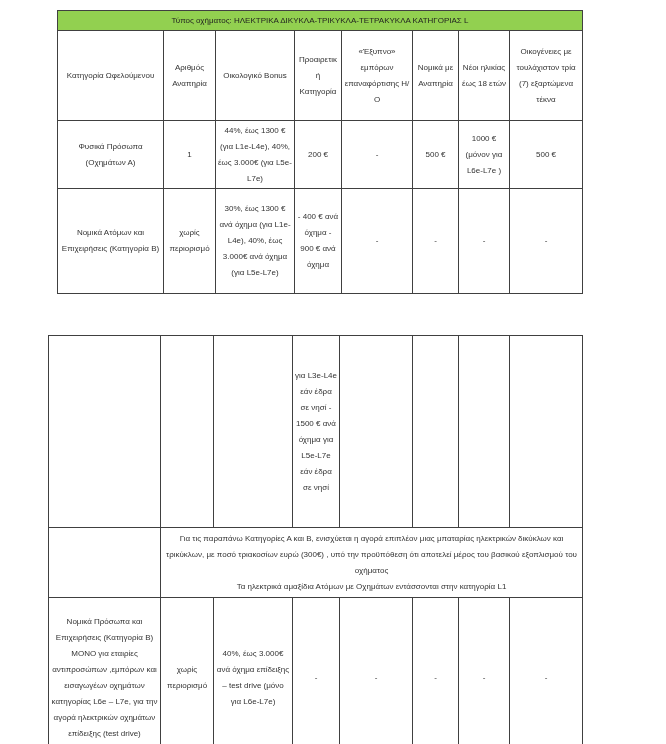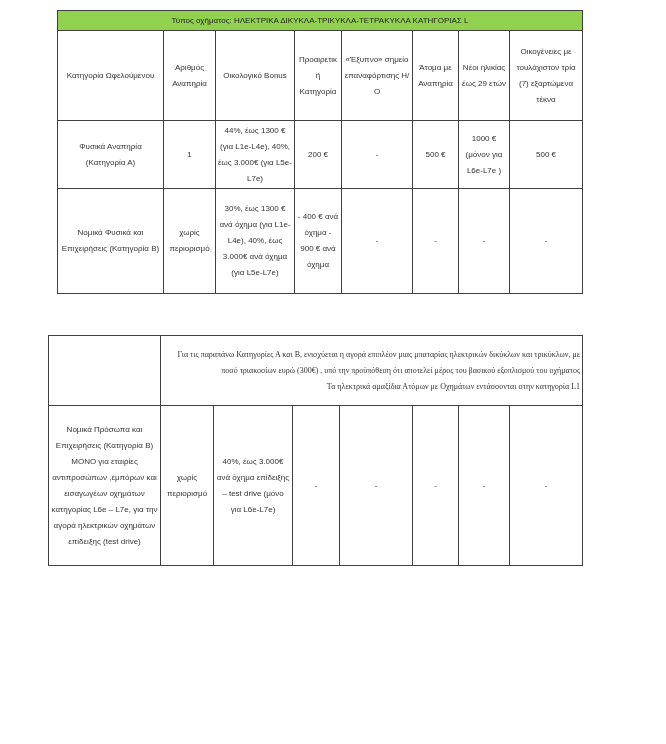--- a/index.html
+++ b/index.html
@@ -39,21 +39,21 @@
   tr.row-cont  { height: 192px; }
   tr.row-note  { height: 70px; }
   tr.row-last  { height: 160px; }
   th.title-cell {
     background: #92d050;
     font-weight: bold;
     color: #1f1f1f;
     font-size: 8px;
   }
   td.cell-top { vertical-align: top; padding-top: 3px; }
-  .note-line { text-align: right; margin: 0 0 0 0; font-family: Liberation Serif, serif; }
+  .note-line { text-align: center; margin: 0 0 0 0; }
 </style>
 </head>
 <body>
 
 <div class="page">
 
   <table class="doc-table t1">
     <colgroup>
       <col style="width:106px">
         <col style="width:52px">
@@ -66,37 +66,37 @@
     </colgroup>
     <tbody>
       <tr class="row-title">
         <th class="title-cell" colspan="8">Τύπος οχήματος: ΗΛΕΚΤΡΙΚΑ ΔΙΚΥΚΛΑ-ΤΡΙΚΥΚΛΑ-ΤΕΤΡΑΚΥΚΛΑ ΚΑΤΗΓΟΡΙΑΣ L</th>
       </tr>
       <tr class="row-head">
         <th>Κατηγορία Ωφελούμενου</th>
         <th>Αριθμός Αναπηρία</th>
         <th>Οικολογικό Bonus</th>
         <th>Προαιρετική Κατηγορία</th>
-        <th>«Έξυπνο» σημείο επαναφόρτισης Η/Ο</th>
-        <th>Άτομα με Αναπηρία</th>
-        <th>Νέοι ηλικίας έως 29 ετών</th>
+        <th>«Έξυπνο» εμπόρων επαναφόρτισης Η/Ο</th>
+        <th>Νομικά με Αναπηρία</th>
+        <th>Νέοι ηλικίας έως 18 ετών</th>
         <th>Οικογένειες με τουλάχιστον τρία (7) εξαρτώμενα τέκνα</th>
       </tr>
       <tr class="row-a">
-        <td>Φυσικά Αναπηρία (Κατηγορία Α)</td>
+        <td>Φυσικά Πρόσωπα (Οχημάτων Α)</td>
         <td>1</td>
         <td>44%, έως 1300 € (για L1e-L4e), 40%, έως 3.000€ (για L5e-L7e)</td>
         <td>200 €</td>
         <td>-</td>
         <td>500 €</td>
         <td>1000 € (μόνον για L6e-L7e )</td>
         <td>500 €</td>
       </tr>
       <tr class="row-b">
-        <td>Νομικά Φυσικά και Επιχειρήσεις (Κατηγορία Β)</td>
+        <td>Νομικά Ατόμων και Επιχειρήσεις (Κατηγορία Β)</td>
         <td>χωρίς περιορισμό</td>
         <td>30%, έως 1300 € ανά όχημα (για L1e-L4e), 40%, έως 3.000€ ανά όχημα (για L5e-L7e)</td>
         <td>- 400 € ανά όχημα - 900 € ανά όχημα</td>
         <td>-</td>
         <td>-</td>
         <td>-</td>
         <td>-</td>
       </tr>
     </tbody>
   </table>
@@ -106,20 +106,30 @@
       <col style="width:112px">
         <col style="width:53px">
         <col style="width:79px">
         <col style="width:47px">
       <col style="width:73px">
         <col style="width:46px">
         <col style="width:51px">
         <col style="width:73px">
     </colgroup>
     <tbody>
+      <tr class="row-cont">
+        <td></td>
+        <td></td>
+        <td></td>
+        <td class="cell-top">για L3e-L4e εάν έδρα σε νησί - 1500 € ανά όχημα για L5e-L7e εάν έδρα σε νησί</td>
+        <td></td>
+        <td></td>
+        <td></td>
+        <td></td>
+      </tr>
       <tr class="row-note">
         <td></td>
         <td colspan="7">
           <div class="note-line">Για τις παραπάνω Κατηγορίες Α και Β, ενισχύεται η αγορά επιπλέον μιας μπαταρίας ηλεκτρικών δικύκλων και τρικύκλων, με ποσό τριακοσίων ευρώ (300€) , υπό την προϋπόθεση ότι αποτελεί μέρος του βασικού εξοπλισμού του οχήματος</div>
           <div class="note-line">Τα ηλεκτρικά αμαξίδια Ατόμων με Οχημάτων εντάσσονται στην κατηγορία L1</div>
         </td>
       </tr>
       <tr class="row-last">
         <td>Νομικά  Πρόσωπα και Επιχειρήσεις (Κατηγορία Β) ΜΟΝΟ  για εταιρίες αντιπροσώπων ,εμπόρων και εισαγωγέων οχημάτων κατηγορίας  L6e – L7e, για την αγορά ηλεκτρικών οχημάτων επίδειξης (test drive)</td>
         <td>χωρίς περιορισμό</td>

